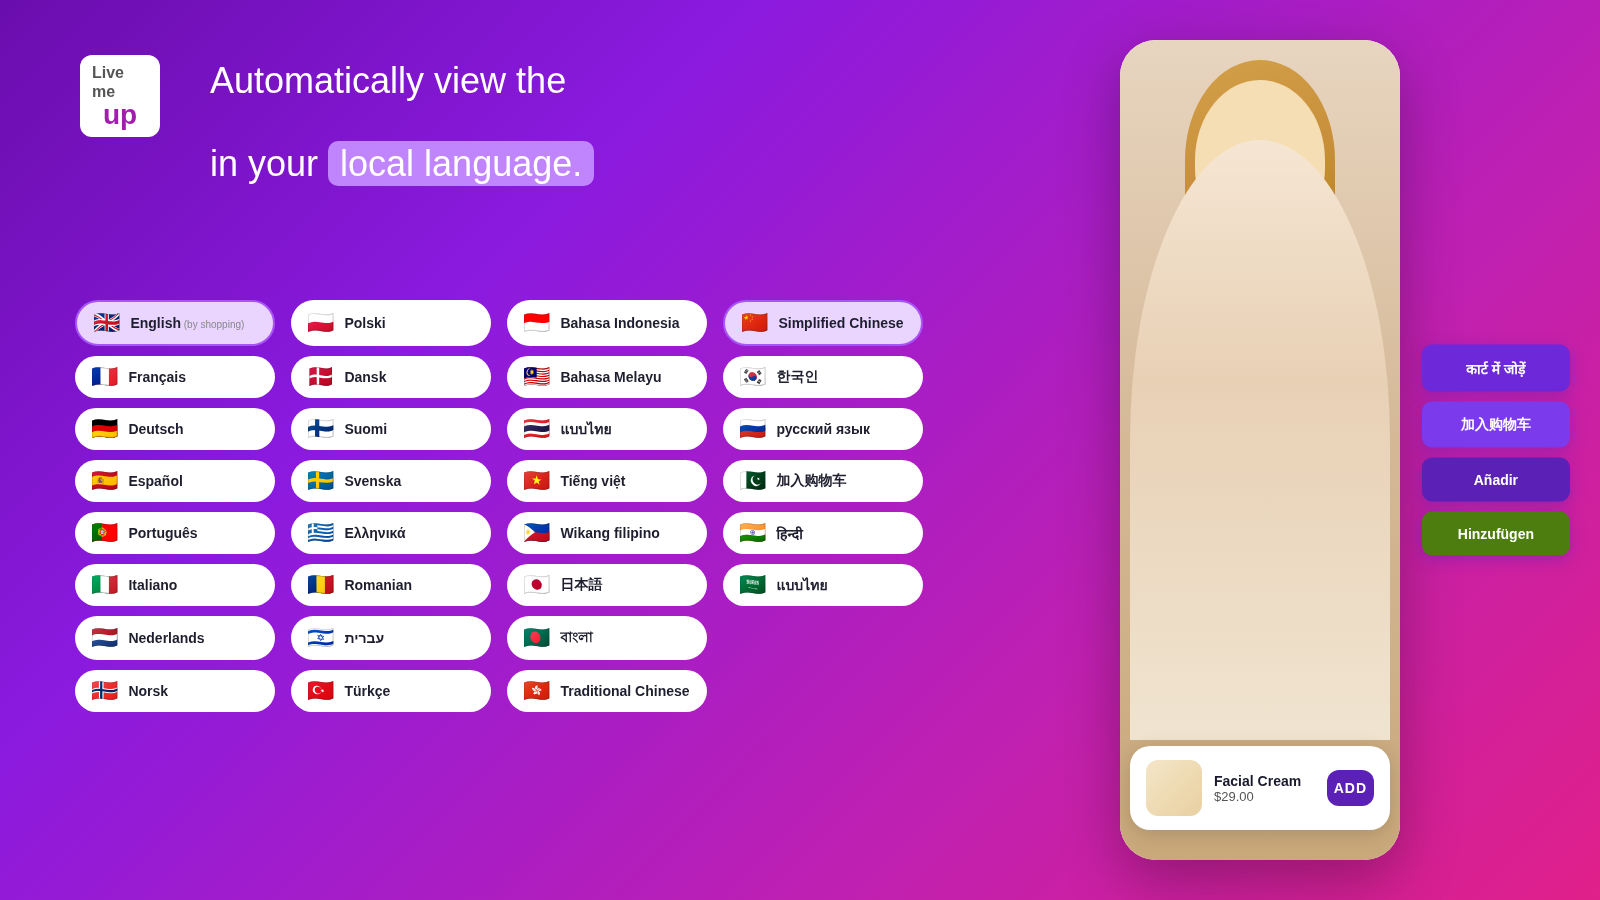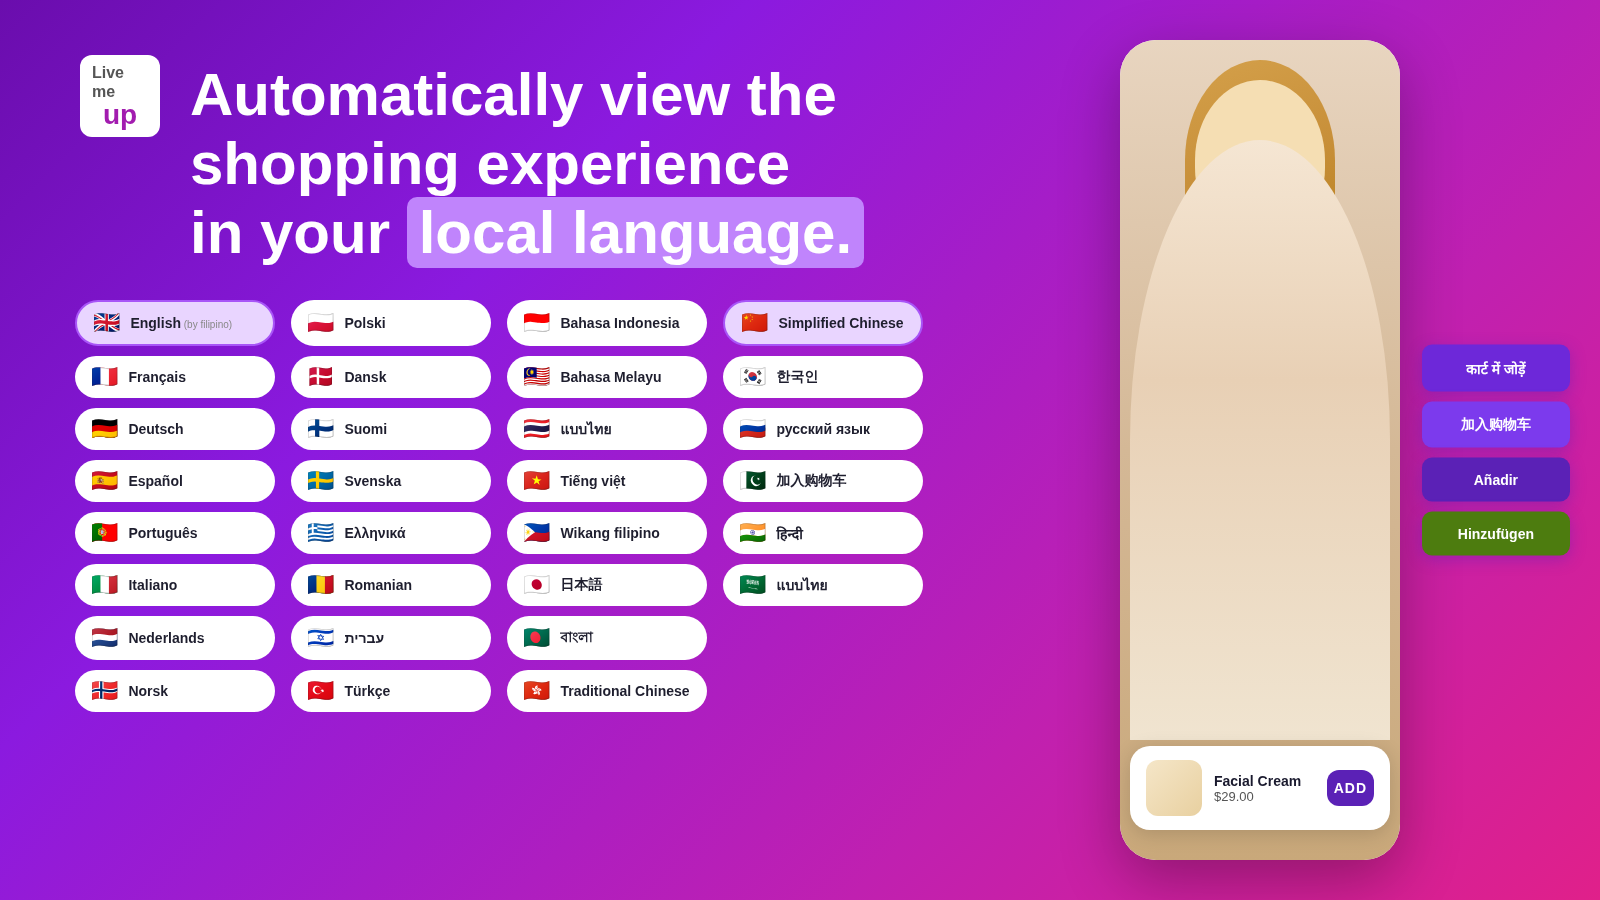--- a/index.html
+++ b/index.html
@@ -39,24 +39,25 @@
     }
 
     
     .hero-text {
       position: absolute;
       top: 60px;
       left: 190px;
       width: 680px;
     }
     .hero-text h1 {
-      font-size: 60px;
-      font-weight: 700;
+      font-size: 36px;
+      font-weight: 400;
       color: white;
       line-height: 1.15;
+      margin-left: 20px;
     }
     .hero-highlight {
       background: #c084fc;
       border-radius: 10px;
       padding: 2px 12px;
       color: white;
       display: inline;
     }
 
     
@@ -236,29 +237,29 @@
 <body>
 
 <div class="logo">
   <span class="logo-live">Live me</span>
   <span class="logo-up">up</span>
 </div>
 
 <div class="hero-text">
   <h1>
     <span>Automatically view the</span><br>
-    <span>shopping experience</span><br>
+    <br>
     <span>in your </span><span class="hero-highlight">local language.</span>
   </h1>
 </div>
 
 <div class="lang-grid" id="lang-grid">
 <div class="lang-item active">
       <span class="flag">🇬🇧</span>
-      <span class="lang-name">English<span class="lang-default"> (by filipino)</span></span>
+      <span class="lang-name">English<span class="lang-default"> (by shopping)</span></span>
     </div>
     <div class="lang-item">
       <span class="flag">🇵🇱</span>
       <span class="lang-name">Polski</span>
     </div>
     <div class="lang-item">
       <span class="flag">🇮🇩</span>
       <span class="lang-name">Bahasa Indonesia</span>
     </div>
     <div class="lang-item active">

